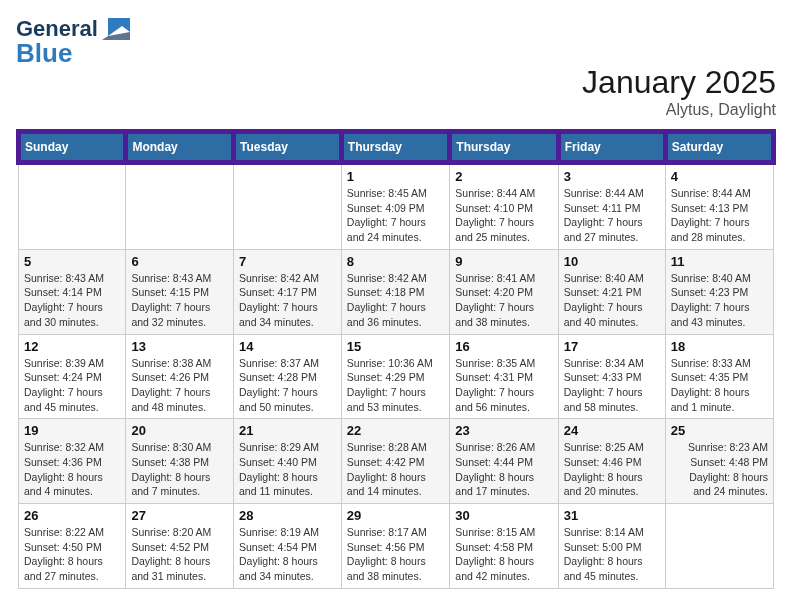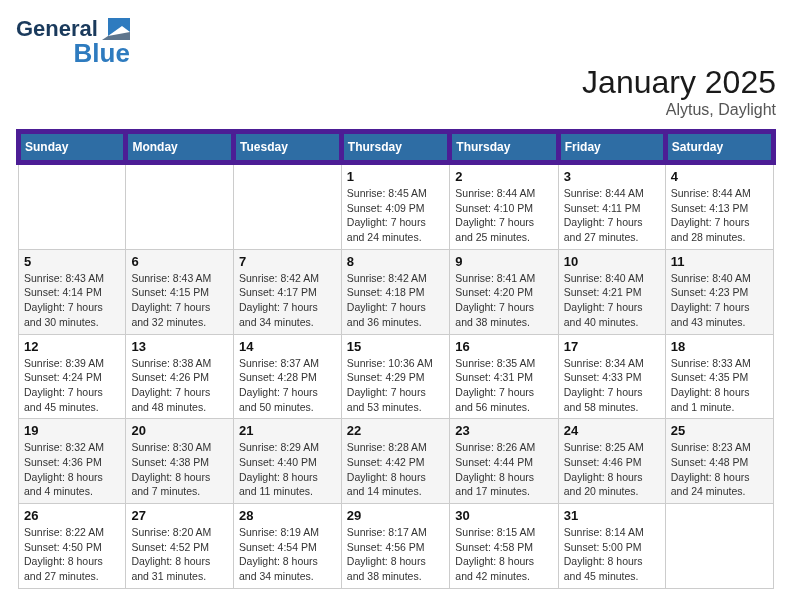--- a/index.html
+++ b/index.html
@@ -12,21 +12,21 @@
     }
     .header {
       display: flex;
       justify-content: space-between;
       align-items: flex-start;
       margin-bottom: 10px;
     }
     .logo {
       display: flex;
       flex-direction: column;
-      align-items: flex-end;
+      align-items: flex-start;
     }
     .logo-row {
       display: flex;
       align-items: center;
       gap: 2px;
     }
     .title-block {
       text-align: right;
     }
     .title-block h1 {
@@ -286,21 +286,21 @@
         </td>
         <td>
           <div class="day-number">24</div>
           <div class="day-info" style="white-space: pre-line;">Sunrise: 8:25 AM
 Sunset: 4:46 PM
 Daylight: 8 hours
 and 20 minutes.</div>
         </td>
         <td>
           <div class="day-number">25</div>
-          <div class="day-info" style="white-space: pre-line;">Sunrise: 8:23 AM
+          <div class="day-info" style="white-space: pre-line; text-align: right;">Sunrise: 8:23 AM
 Sunset: 4:48 PM
 Daylight: 8 hours
 and 24 minutes.</div>
         </td>
       </tr>
       <tr>
         <td>
           <div class="day-number">26</div>
           <div class="day-info" style="white-space: pre-line;">Sunrise: 8:22 AM
 Sunset: 4:50 PM

